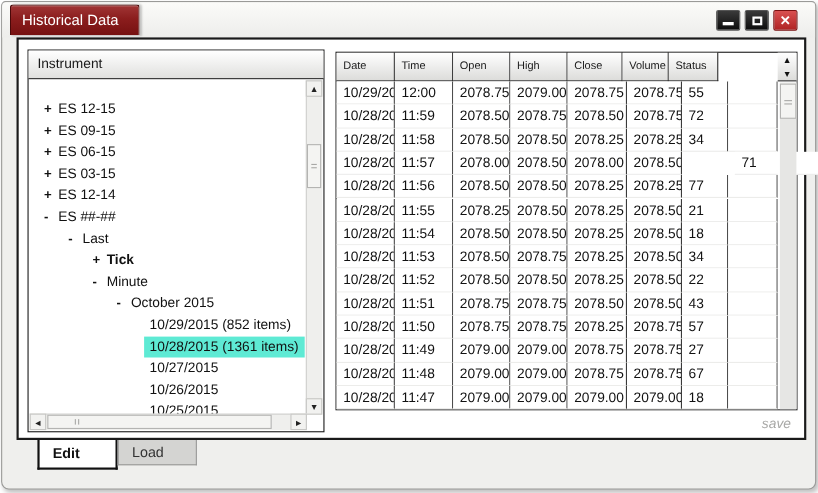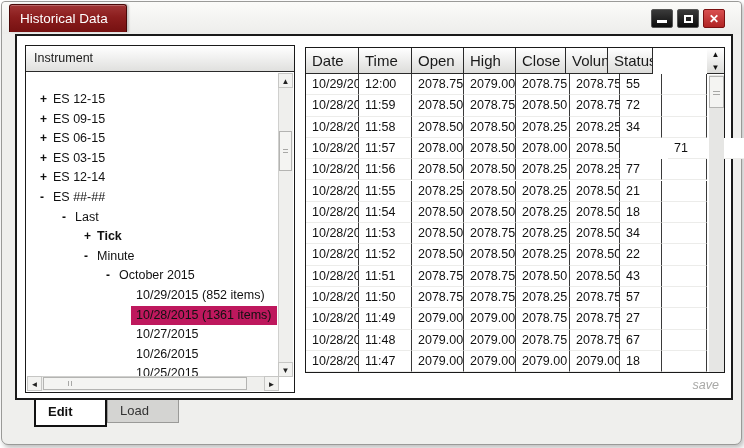--- a/index.html
+++ b/index.html
@@ -38,38 +38,38 @@
   
   .tree-panel { position:absolute; left:8px; top:9px; width:270px; height:348px;
     background:#fff; border:1px solid #1a1a1a; }
   .tree-header { position:absolute; left:0; top:0; width:100%; height:26px;
     background:linear-gradient(#ffffff,#e0e0de); border-bottom:1px solid #2a2a2a;
     font-size:12.5px; color:#1a1a1a; line-height:25px; padding-left:8px; }
   .tree-body { position:absolute; left:0; top:27px; width:100%; height:319px; overflow:hidden; }
   .tree-item { position:absolute; left:0; width:250px; height:19px; font-size:12.5px; color:#111; }
   .tree-marker { position:absolute; top:0; font-weight:bold; font-size:12px; line-height:19px; color:#111; }
   .tree-label { position:absolute; top:0; line-height:19px; white-space:nowrap; padding:0 5px; }
-  .tree-label.selected { background:#be185d; }
+  .tree-label.selected { background:#5eead4; }
 
   
   .sb-track-v { position:absolute; background:#efefed; border-left:1px solid #d0d0ce; }
   .sb-track-h { position:absolute; background:#efefed; border-top:1px solid #d0d0ce; }
   .sb-arrow { position:absolute; width:15px; height:15px; font-size:8px; color:#222;
     text-align:center; line-height:15px; background:#f2f2f0; border:1px solid #c6c6c4; cursor:pointer; }
   .sb-thumb { position:absolute; background:#f4f4f2; border:1px solid #b4b4b2; cursor:grab; }
   .grip-h { position:absolute; left:3px; right:3px; height:1px; background:#a8a8a6; }
   .grip-v { position:absolute; top:3px; bottom:3px; width:1px; background:#a8a8a6; }
 
   
   .table-panel { position:absolute; left:288px; top:11px; width:420px; height:326px;
     background:#fff; border:1px solid #1a1a1a; }
   .grid-header { position:absolute; left:0; top:0; height:26px; display:flex; }
   .grid-hcell { height:26px; background:linear-gradient(#ffffff,#dcdcda);
     border-right:1px solid #2a2a2a; border-bottom:1px solid #2a2a2a;
-    font-size:15px; color:#1a1a1a; line-height:25px; padding-left:6px;
+    font-size:10px; color:#1a1a1a; line-height:25px; padding-left:6px;
     white-space:nowrap; overflow:hidden; }
   .grid-row { position:absolute; left:0; display:flex; height:21.3px; }
   .grid-cell { height:21.3px; border-right:1px solid #3a3a3a; border-bottom:1px solid #ececea;
     font-size:12.5px; color:#111; line-height:20px; padding-left:6px;
     white-space:nowrap; overflow:hidden; background:#fff; }
   .tbl-sb { position:absolute; right:0; top:0; width:17px; height:100%; background:#fff; }
   .tbl-sb .arrows { position:absolute; left:0; top:0; width:17px; height:26px;
     background:linear-gradient(#ffffff,#dcdcda); border-bottom:1px solid #2a2a2a; }
   .tbl-sb .arrows span { display:block; width:17px; height:13px; font-size:8px;
     line-height:13px; text-align:center; color:#111; cursor:pointer; }

